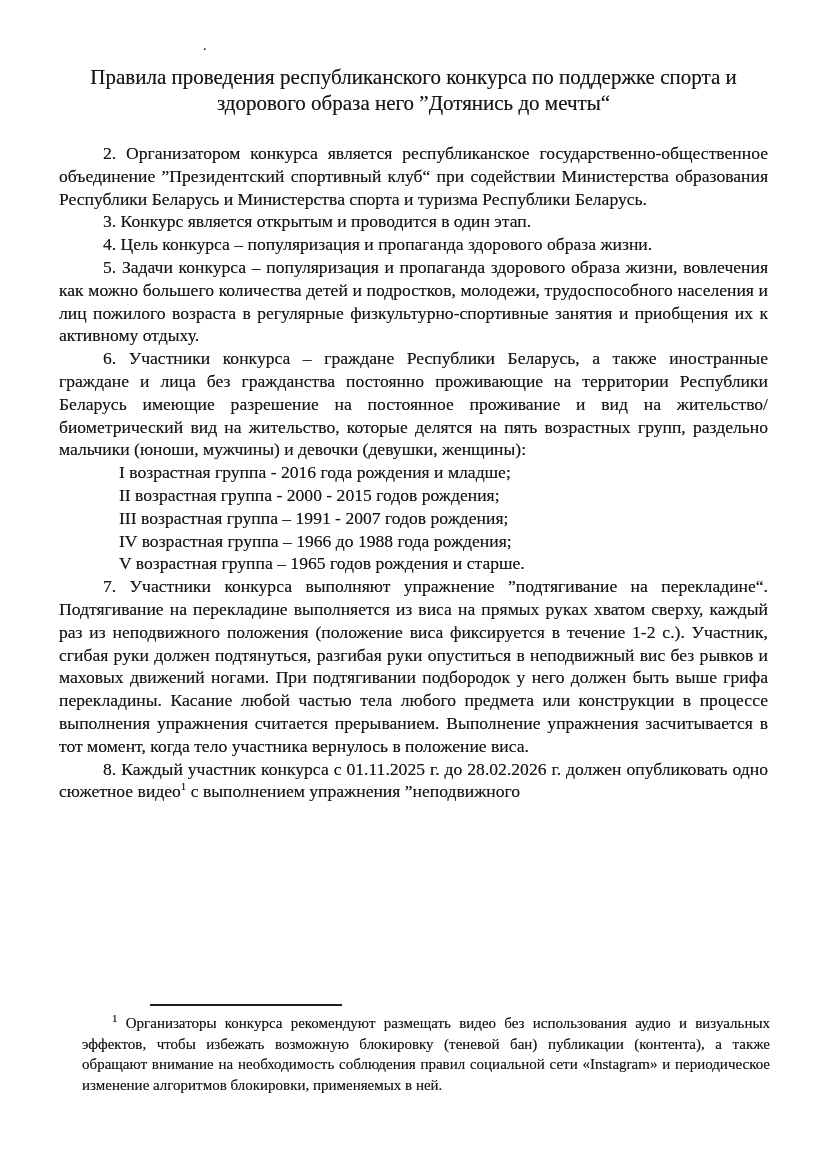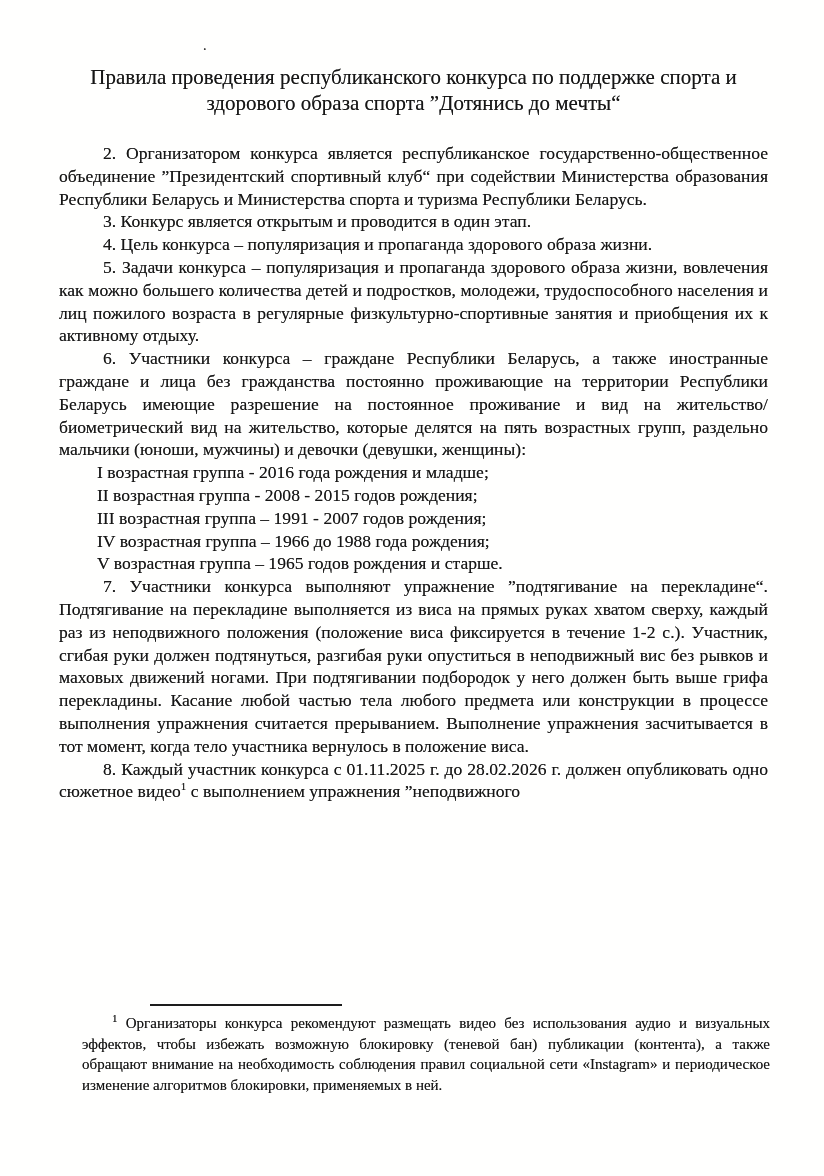--- a/index.html
+++ b/index.html
@@ -39,21 +39,21 @@
   .body-text {
     font-size: 17.6px;
     line-height: 22.8px;
   }
   p.para {
     margin: 0;
     text-align: justify;
     text-indent: 44px;
   }
   .age-list div {
-    margin-left: 38px;
+    margin-left: 60px;
     text-align: left;
   }
   sup.fn-ref {
     font-size: 11px;
     line-height: 0;
     vertical-align: super;
   }
   .footnote-block {
     position: absolute;
     left: 82px;
@@ -79,33 +79,33 @@
 <body>
 
 <div class="page">
 
   <span class="scan-artifact">.</span>
 
   <div class="content">
 
     <div class="title">
       <div>Правила проведения республиканского конкурса по поддержке спорта и</div>
-      <div>здорового образа спорта ”Дотянись до мечты“</div>
+      <div>здорового образа него ”Дотянись до мечты“</div>
     </div>
 
     <div class="body-text">
       <p class="para">2. Организатором конкурса является республиканское государственно-общественное объединение ”Президентский спортивный клуб“ при содействии Министерства образования Республики Беларусь и Министерства спорта и туризма Республики Беларусь.</p>
       <p class="para">3. Конкурс является открытым и проводится в один этап.</p>
       <p class="para">4. Цель конкурса – популяризация и пропаганда здорового образа жизни.</p>
       <p class="para">5. Задачи конкурса – популяризация и пропаганда здорового образа жизни, вовлечения как можно большего количества детей и подростков, молодежи, трудоспособного населения и лиц пожилого возраста в регулярные физкультурно-спортивные занятия и приобщения их к активному отдыху.</p>
       <p class="para">6. Участники конкурса – граждане Республики Беларусь, а также иностранные граждане и лица без гражданства постоянно проживающие на территории Республики Беларусь имеющие разрешение на постоянное проживание и вид на жительство/биометрический вид на жительство, которые делятся на пять возрастных групп, раздельно мальчики (юноши, мужчины) и девочки (девушки, женщины):</p>
 
       <div class="age-list">
         <div>I возрастная группа - 2016 года рождения и младше;</div>
-        <div>II возрастная группа - 2008 - 2015 годов рождения;</div>
+        <div>II возрастная группа - 2000 - 2015 годов рождения;</div>
         <div>III возрастная группа – 1991 - 2007 годов рождения;</div>
         <div>IV возрастная группа – 1966 до 1988 года рождения;</div>
         <div>V возрастная группа – 1965 годов рождения и старше.</div>
       </div>
 
       <p class="para">7. Участники конкурса выполняют упражнение ”подтягивание на перекладине“. Подтягивание на перекладине выполняется из виса на прямых руках хватом сверху, каждый раз из неподвижного положения (положение виса фиксируется в течение 1-2 с.). Участник, сгибая руки должен подтянуться, разгибая руки опуститься в неподвижный вис без рывков и маховых движений ногами. При подтягивании подбородок у него должен быть выше грифа перекладины. Касание любой частью тела любого предмета или конструкции в процессе выполнения упражнения считается прерыванием. Выполнение упражнения засчитывается в тот момент, когда тело участника вернулось в положение виса.</p>
 
       <p class="para">
         <span>8. Каждый участник конкурса с 01.11.2025 г. до 28.02.2026 г. должен опубликовать одно сюжетное видео</span><sup class="fn-ref">1</sup><span> с выполнением упражнения ”неподвижного</span>
       </p>

